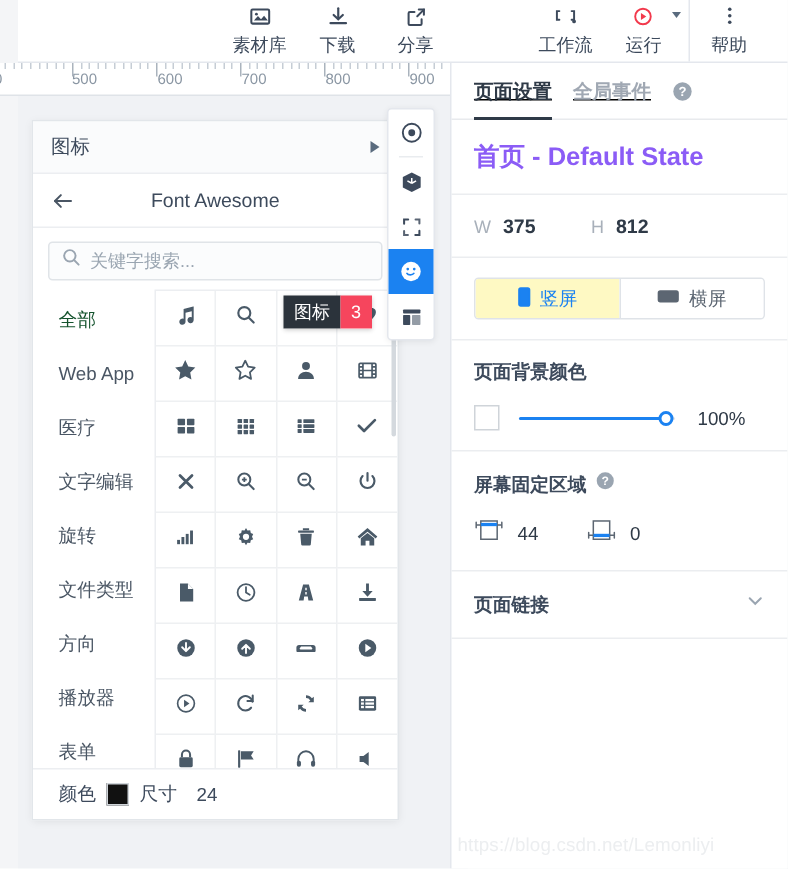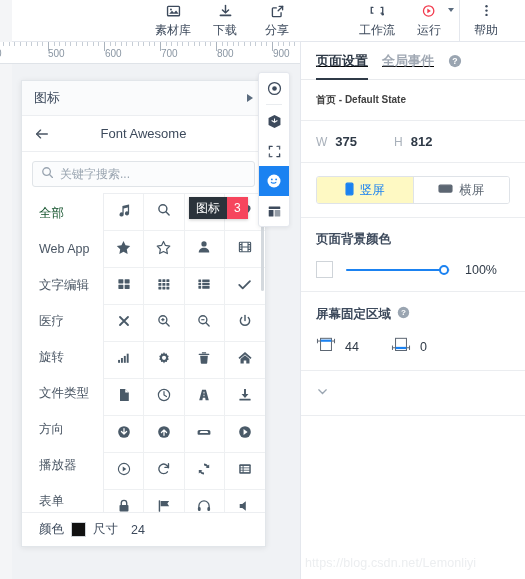--- a/index.html
+++ b/index.html
@@ -175,21 +175,21 @@
     cursor: pointer; position: relative; font-weight: bold;
   }
   .rp-tab.active { color: #2f3a47; }
   .rp-tab.active::after {
     content: ""; position: absolute; left: 0; right: 0; bottom: 0;
     height: 2px; background: #2f3a47;
   }
   .rp-help { display: flex; align-items: center; cursor: pointer; }
 
   .rp-sec { padding: 13px 15px; border-bottom: 1px solid #ebedf0; flex: none; }
-  .rp-state { font-size: 10px; color: #404040; font-weight: bold; }
+  .rp-state { font-size: 17px; color: #8b5cf6; font-weight: bold; }
   .rp-dims { display: flex; align-items: center; }
   .dim { display: flex; align-items: baseline; width: 78px; }
   .dim .k { font-size: 12px; color: #a8b0ba; margin-right: 8px; }
   .dim .v { font-size: 13px; color: #2f3a47; font-weight: bold; }
 
   .seg {
     display: flex; height: 28px; border: 1px solid #dfe3e8; border-radius: 3px;
     overflow: hidden;
   }
   .seg-btn {
@@ -414,22 +414,22 @@
             </svg>
           </span>
           <span class="ph">关键字搜索...</span>
         </div>
       </div>
 
       <div class="ip-body">
         <div class="ip-cats" id="cat-list">
             <div class="cat active">全部</div>
             <div class="cat">Web App</div>
+            <div class="cat">医疗</div>
             <div class="cat">文字编辑</div>
-            <div class="cat">医疗</div>
             <div class="cat">旋转</div>
             <div class="cat">文件类型</div>
             <div class="cat">方向</div>
             <div class="cat">播放器</div>
             <div class="cat">表单</div>
           </div>
         <div class="ip-grid" id="icon-grid">
           <div class="gcell">
               <span><svg width="16" height="16" viewBox="0 0 20 20" fill="currentColor">
                   <path d="M16 3L8 5v8.2a2.6 2.6 0 1 0 1.6 2.4V8.1l5.2-1.3v5a2.6 2.6 0 1 0 1.6 2.4V3z"></path>
@@ -819,20 +819,21 @@
               <path d="M1.6 10.6v4M20.4 10.6v4" stroke="#5c6672" stroke-width="1.1" stroke-linecap="round"></path>
               <path d="M1.6 12.6h3.4M17 12.6h3.4" stroke="#5c6672" stroke-width="1.1"></path>
             </svg>
           </span>
           <span class="v">0</span>
         </div>
       </div>
     </div>
 
     <div class="rp-collapse">
+      <span class="t">页面链接</span>
       <span>
         <svg width="13" height="13" viewBox="0 0 14 14" fill="none" stroke="#9aa5b1" stroke-width="1.4" stroke-linecap="round">
           <path d="M3 5.2L7 9.2l4-4"></path>
         </svg>
       </span>
     </div>
   </div>
 
   <div class="watermark">https://blog.csdn.net/Lemonliyi</div>
 </div>

